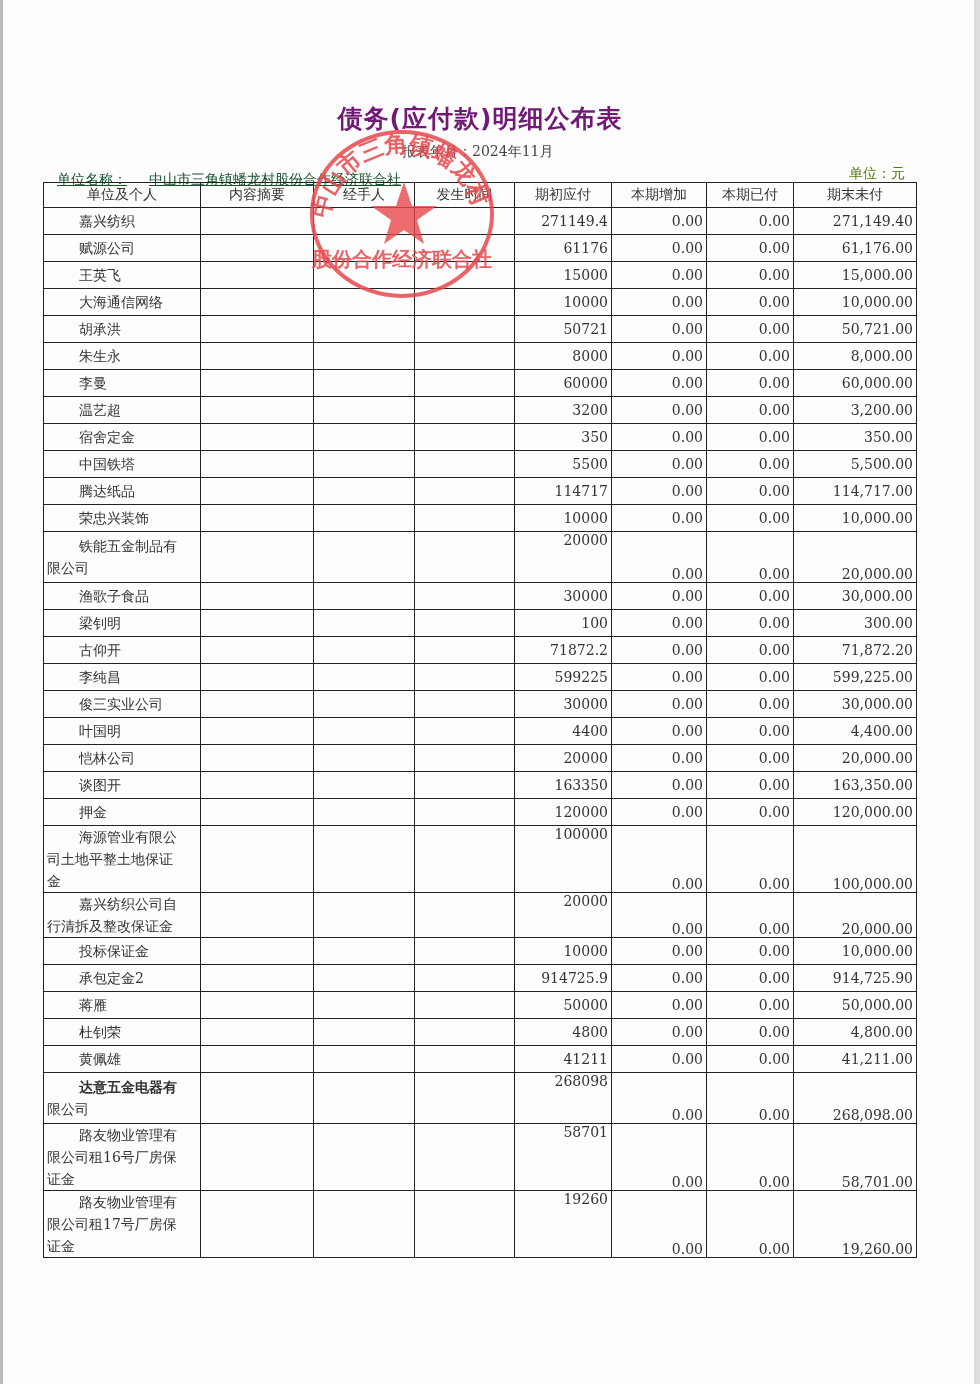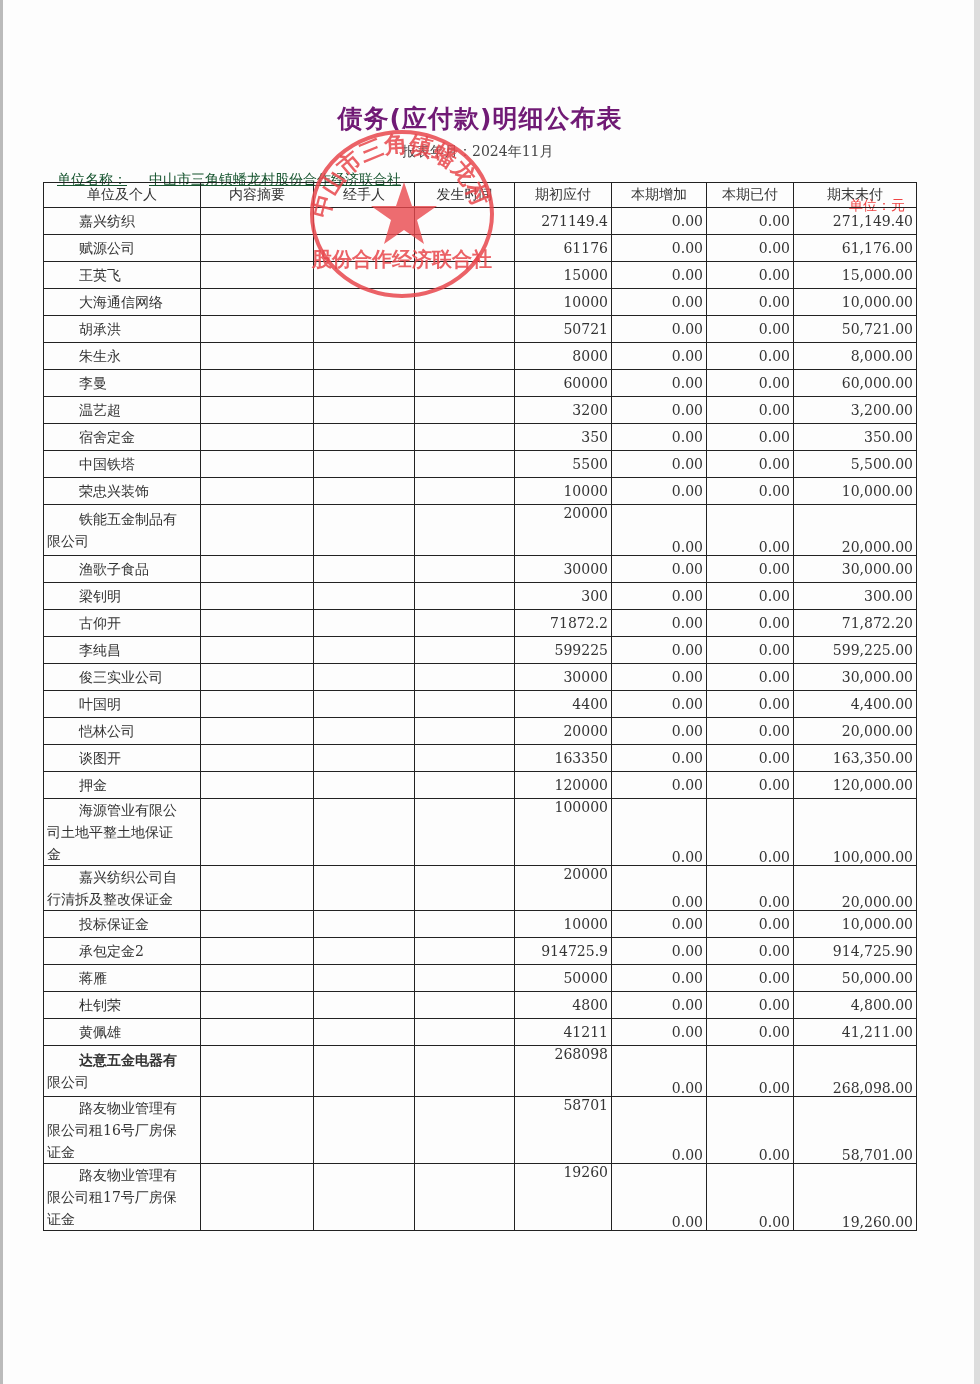--- a/index.html
+++ b/index.html
@@ -14,21 +14,21 @@
       font-family: "DejaVu Sans", sans-serif; font-size: 25px; font-weight: bold; color: #701a75; letter-spacing: 1px;
     }
     .period {
       position: absolute; top: 143px; left: 402px; font-size: 14px; color: #444;
     }
     .unit-name {
       position: absolute; top: 171px; left: 57px; font-size: 14px; color: #14532d; text-decoration: underline;
     }
     .unit-name .lbl { margin-right: 22px; }
     .unit-label {
-      position: absolute; top: 165px; left: 849px; font-size: 14px; color: #ef4444; margin-top: 32px;
+      position: absolute; top: 165px; left: 849px; font-size: 14px; color: #4d7c0f;
     }
     table.ledger {
       position: absolute; top: 182px; left: 43px; border-collapse: collapse;
       font-size: 14px; table-layout: fixed; width: 873px;
     }
     table.ledger td, table.ledger th {
       border: 1px solid #222; padding: 0 3px; color: #333; font-weight: normal;
     }
     table.ledger th { height: 24px; text-align: center; }
     table.ledger td { height: 26px; }
@@ -181,20 +181,30 @@
         <td class="name"><span class="indent">中国铁塔</span></td>
         <td></td>
         <td></td>
         <td></td>
         <td class="num">5500</td>
         <td class="num">0.00</td>
         <td class="num">0.00</td>
         <td class="num">5,500.00</td>
       </tr>
       <tr>
+        <td class="name"><span class="indent">腾达纸品</span></td>
+        <td></td>
+        <td></td>
+        <td></td>
+        <td class="num">114717</td>
+        <td class="num">0.00</td>
+        <td class="num">0.00</td>
+        <td class="num">114,717.00</td>
+      </tr>
+      <tr>
         <td class="name"><span class="indent">荣忠兴装饰</span></td>
         <td></td>
         <td></td>
         <td></td>
         <td class="num">10000</td>
         <td class="num">0.00</td>
         <td class="num">0.00</td>
         <td class="num">10,000.00</td>
       </tr>
       <tr class="tall2">
@@ -218,21 +228,21 @@
         <td class="num">30000</td>
         <td class="num">0.00</td>
         <td class="num">0.00</td>
         <td class="num">30,000.00</td>
       </tr>
       <tr>
         <td class="name"><span class="indent">梁钊明</span></td>
         <td></td>
         <td></td>
         <td></td>
-        <td class="num">300</td>
+        <td class="num">100</td>
         <td class="num">0.00</td>
         <td class="num">0.00</td>
         <td class="num">300.00</td>
       </tr>
       <tr>
         <td class="name"><span class="indent">古仰开</span></td>
         <td></td>
         <td></td>
         <td></td>
         <td class="num">71872.2</td>

